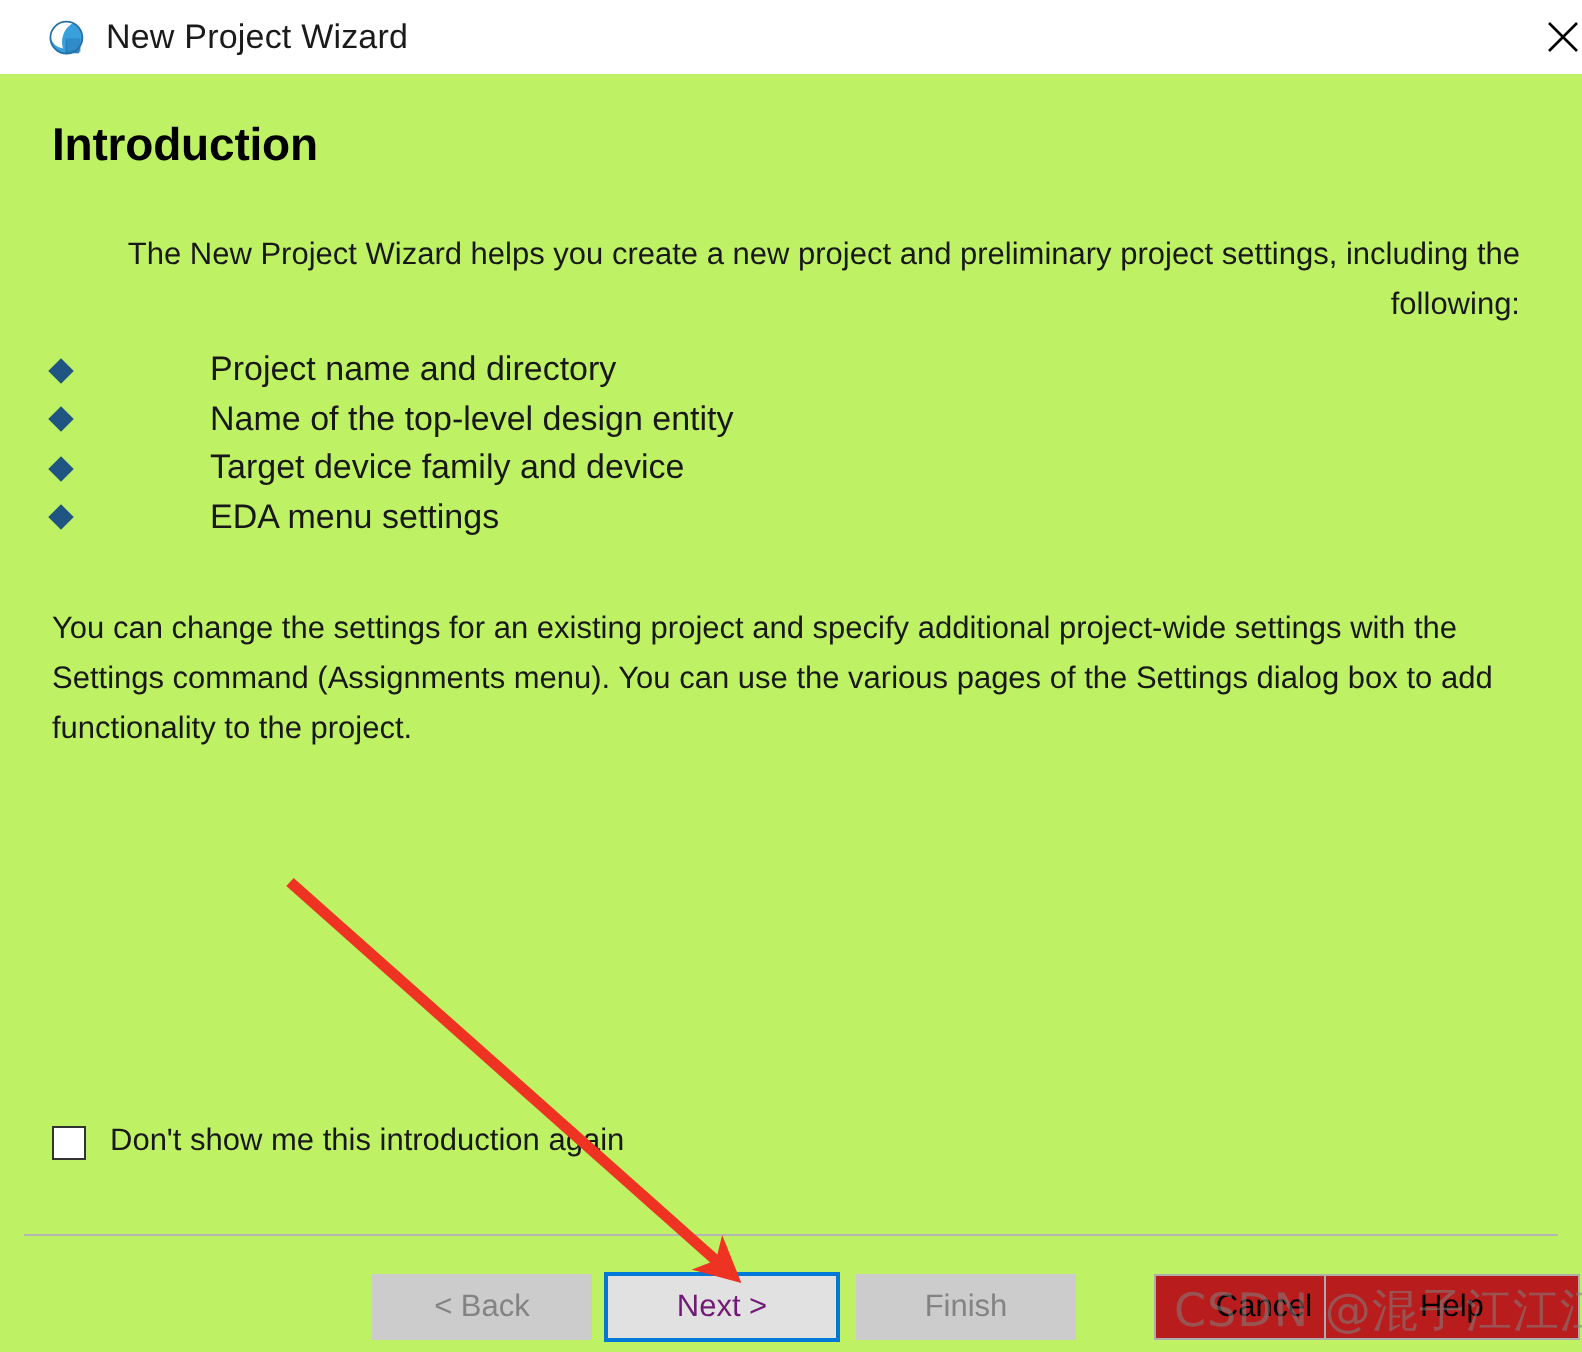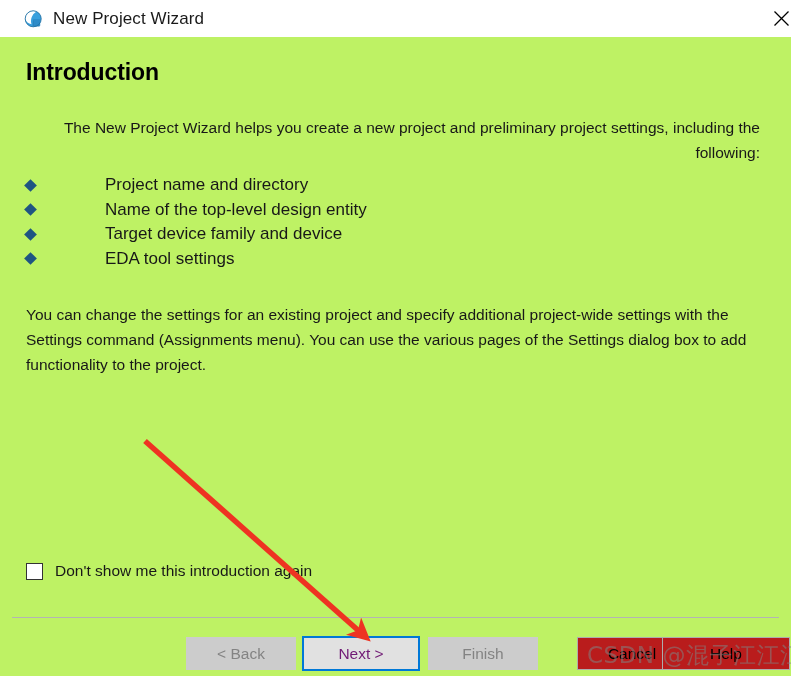--- a/index.html
+++ b/index.html
@@ -233,21 +233,21 @@
     <li>
       <span class="bullet"></span>
       <span class="bullet-label">Name of the top-level design entity</span>
     </li>
     <li>
       <span class="bullet"></span>
       <span class="bullet-label">Target device family and device</span>
     </li>
     <li>
       <span class="bullet"></span>
-      <span class="bullet-label">EDA tool settings</span>
+      <span class="bullet-label">EDA menu settings</span>
     </li>
   </ul>
 
   <div class="para" id="settings-para">You can change the settings for an existing project and specify additional project-wide settings with the Settings command (Assignments menu). You can use the various pages of the Settings dialog box to add functionality to the project.</div>
 
   <div id="dont-show-row">
     <div id="dont-show-box"></div>
     <div id="dont-show-label">Don't show me this introduction again</div>
   </div>
 

